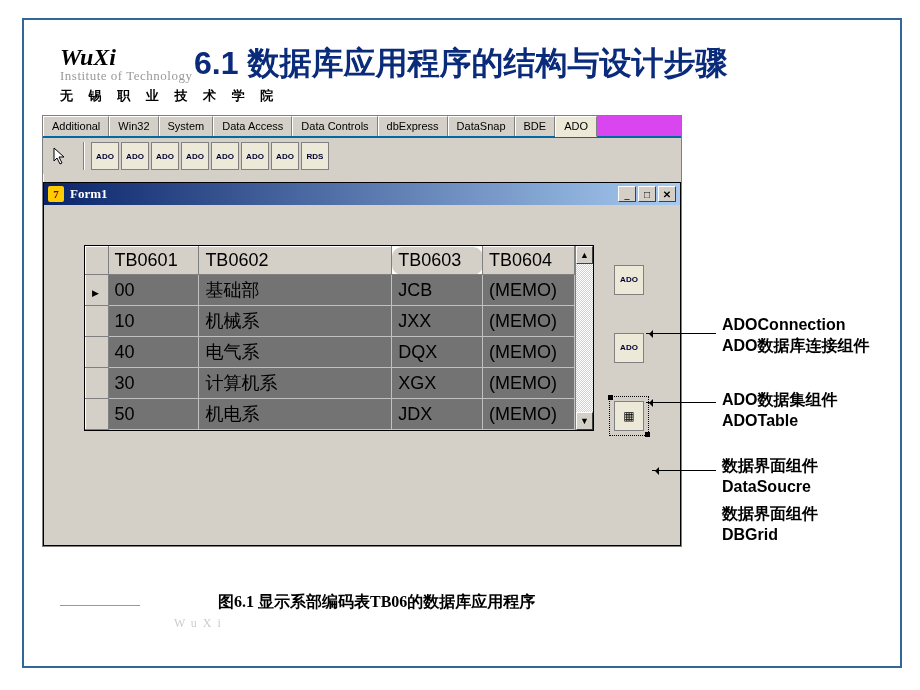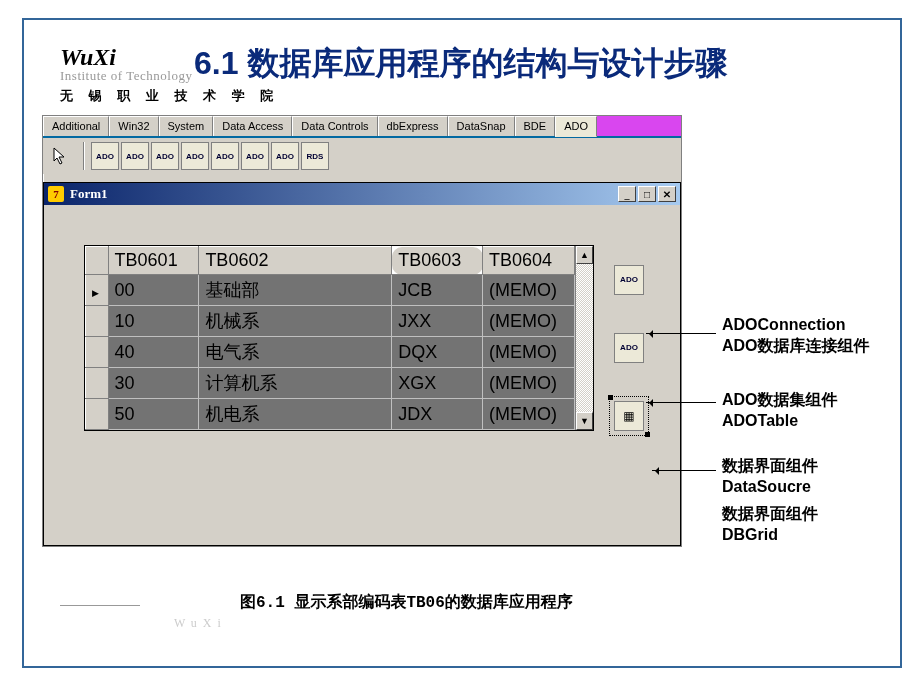--- a/index.html
+++ b/index.html
@@ -33,21 +33,21 @@
   .vscroll { width: 18px; background: #d4d0c8; border-left: 1px solid #808080; display: flex; flex-direction: column; }
   .sc-btn { height: 18px; background: #d4d0c8; border: 1px solid; border-color: #fff #404040 #404040 #fff; display: flex; align-items: center; justify-content: center; font-size: 9px; cursor: pointer; }
   .sc-track { flex: 1; background: repeating-conic-gradient(#d4d0c8 0% 25%, #fff 0% 50%) 0 0/2px 2px; }
   .comp { position: absolute; width: 30px; height: 30px; background: #ece9d8; border: 1px solid #808080; display: flex; align-items: center; justify-content: center; font-size: 8px; text-align: center; line-height: 1; }
   .comp-sel { outline: 1px dotted #000; outline-offset: 4px; }
   .comp-handles::before, .comp-handles::after { content: ""; position: absolute; width: 5px; height: 5px; background: #000; }
   .comp-handles::before { top: -7px; left: -7px; } .comp-handles::after { bottom: -7px; right: -7px; }
   .callout { position: absolute; font-family: "SimSun", sans-serif; font-size: 16px; font-weight: bold; color: #000; line-height: 1.3; }
   .callout-line { position: absolute; height: 1px; background: #000; }
   .callout-line::before { content: ""; position: absolute; left: -1px; top: -3px; border: 4px solid transparent; border-right-color: #000; }
-  .caption { position: absolute; left: 240px; top: 592px; font-family: Liberation Mono, monospace; font-size: 16px; font-weight: bold; }
+  .caption { position: absolute; left: 218px; top: 592px; font-family: Liberation Serif, serif; font-size: 16px; font-weight: bold; }
   .watermark { position: absolute; left: 174px; top: 616px; font-family: "Times New Roman", serif; font-size: 12px; color: #ccc; letter-spacing: 6px; }
   .bottom-line { position: absolute; left: 60px; top: 605px; width: 80px; height: 1px; background: #999; }
   .ado-icon { font-size: 8px; font-weight: bold; color: #003; }
   svg.cursor { width: 14px; height: 18px; }
 </style>
 </head>
 <body>
 
 <div class="slide-border"></div>
 

